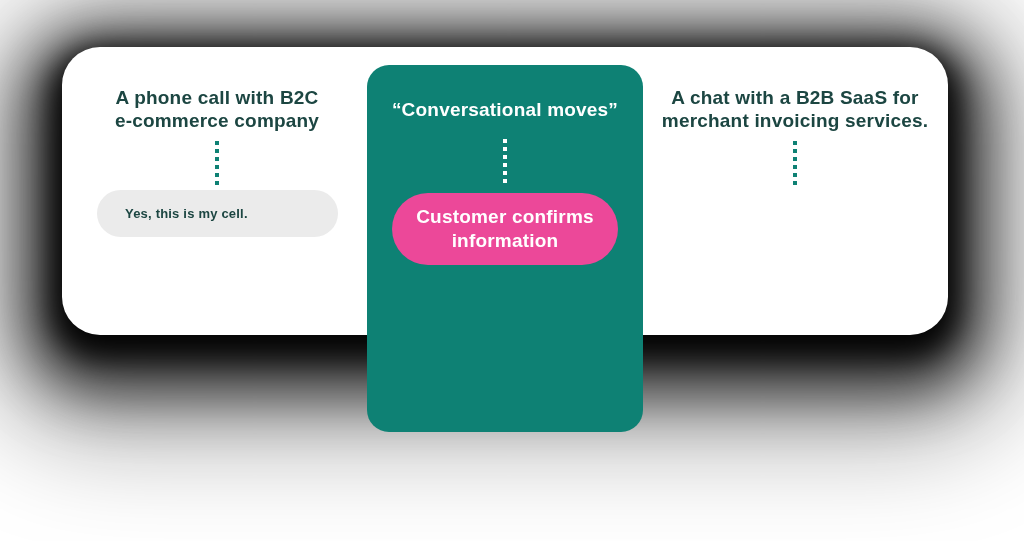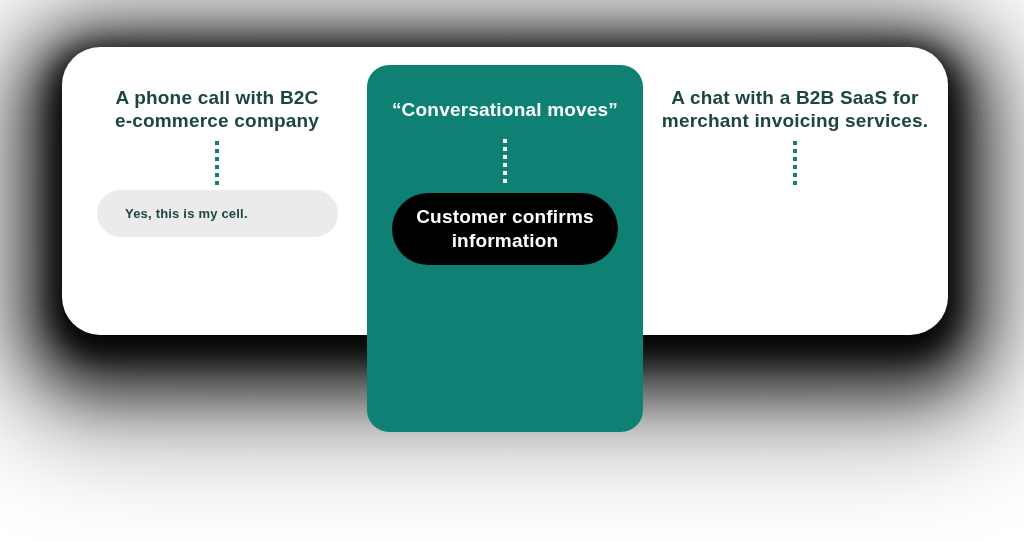--- a/index.html
+++ b/index.html
@@ -92,21 +92,21 @@
     left: 136px;
     top: 74px;
     height: 44px;
   }
   .pill {
     position: absolute;
     left: 25px;
     top: 128px;
     width: 226px;
     height: 72px;
-    background: #000000;
+    background: #ec4899;
     border-radius: 36px;
     display: flex;
     align-items: center;
     justify-content: center;
   }
   .pill span {
     font-size: 19px;
     line-height: 24px;
     font-weight: 700;
     letter-spacing: 0.2px;

